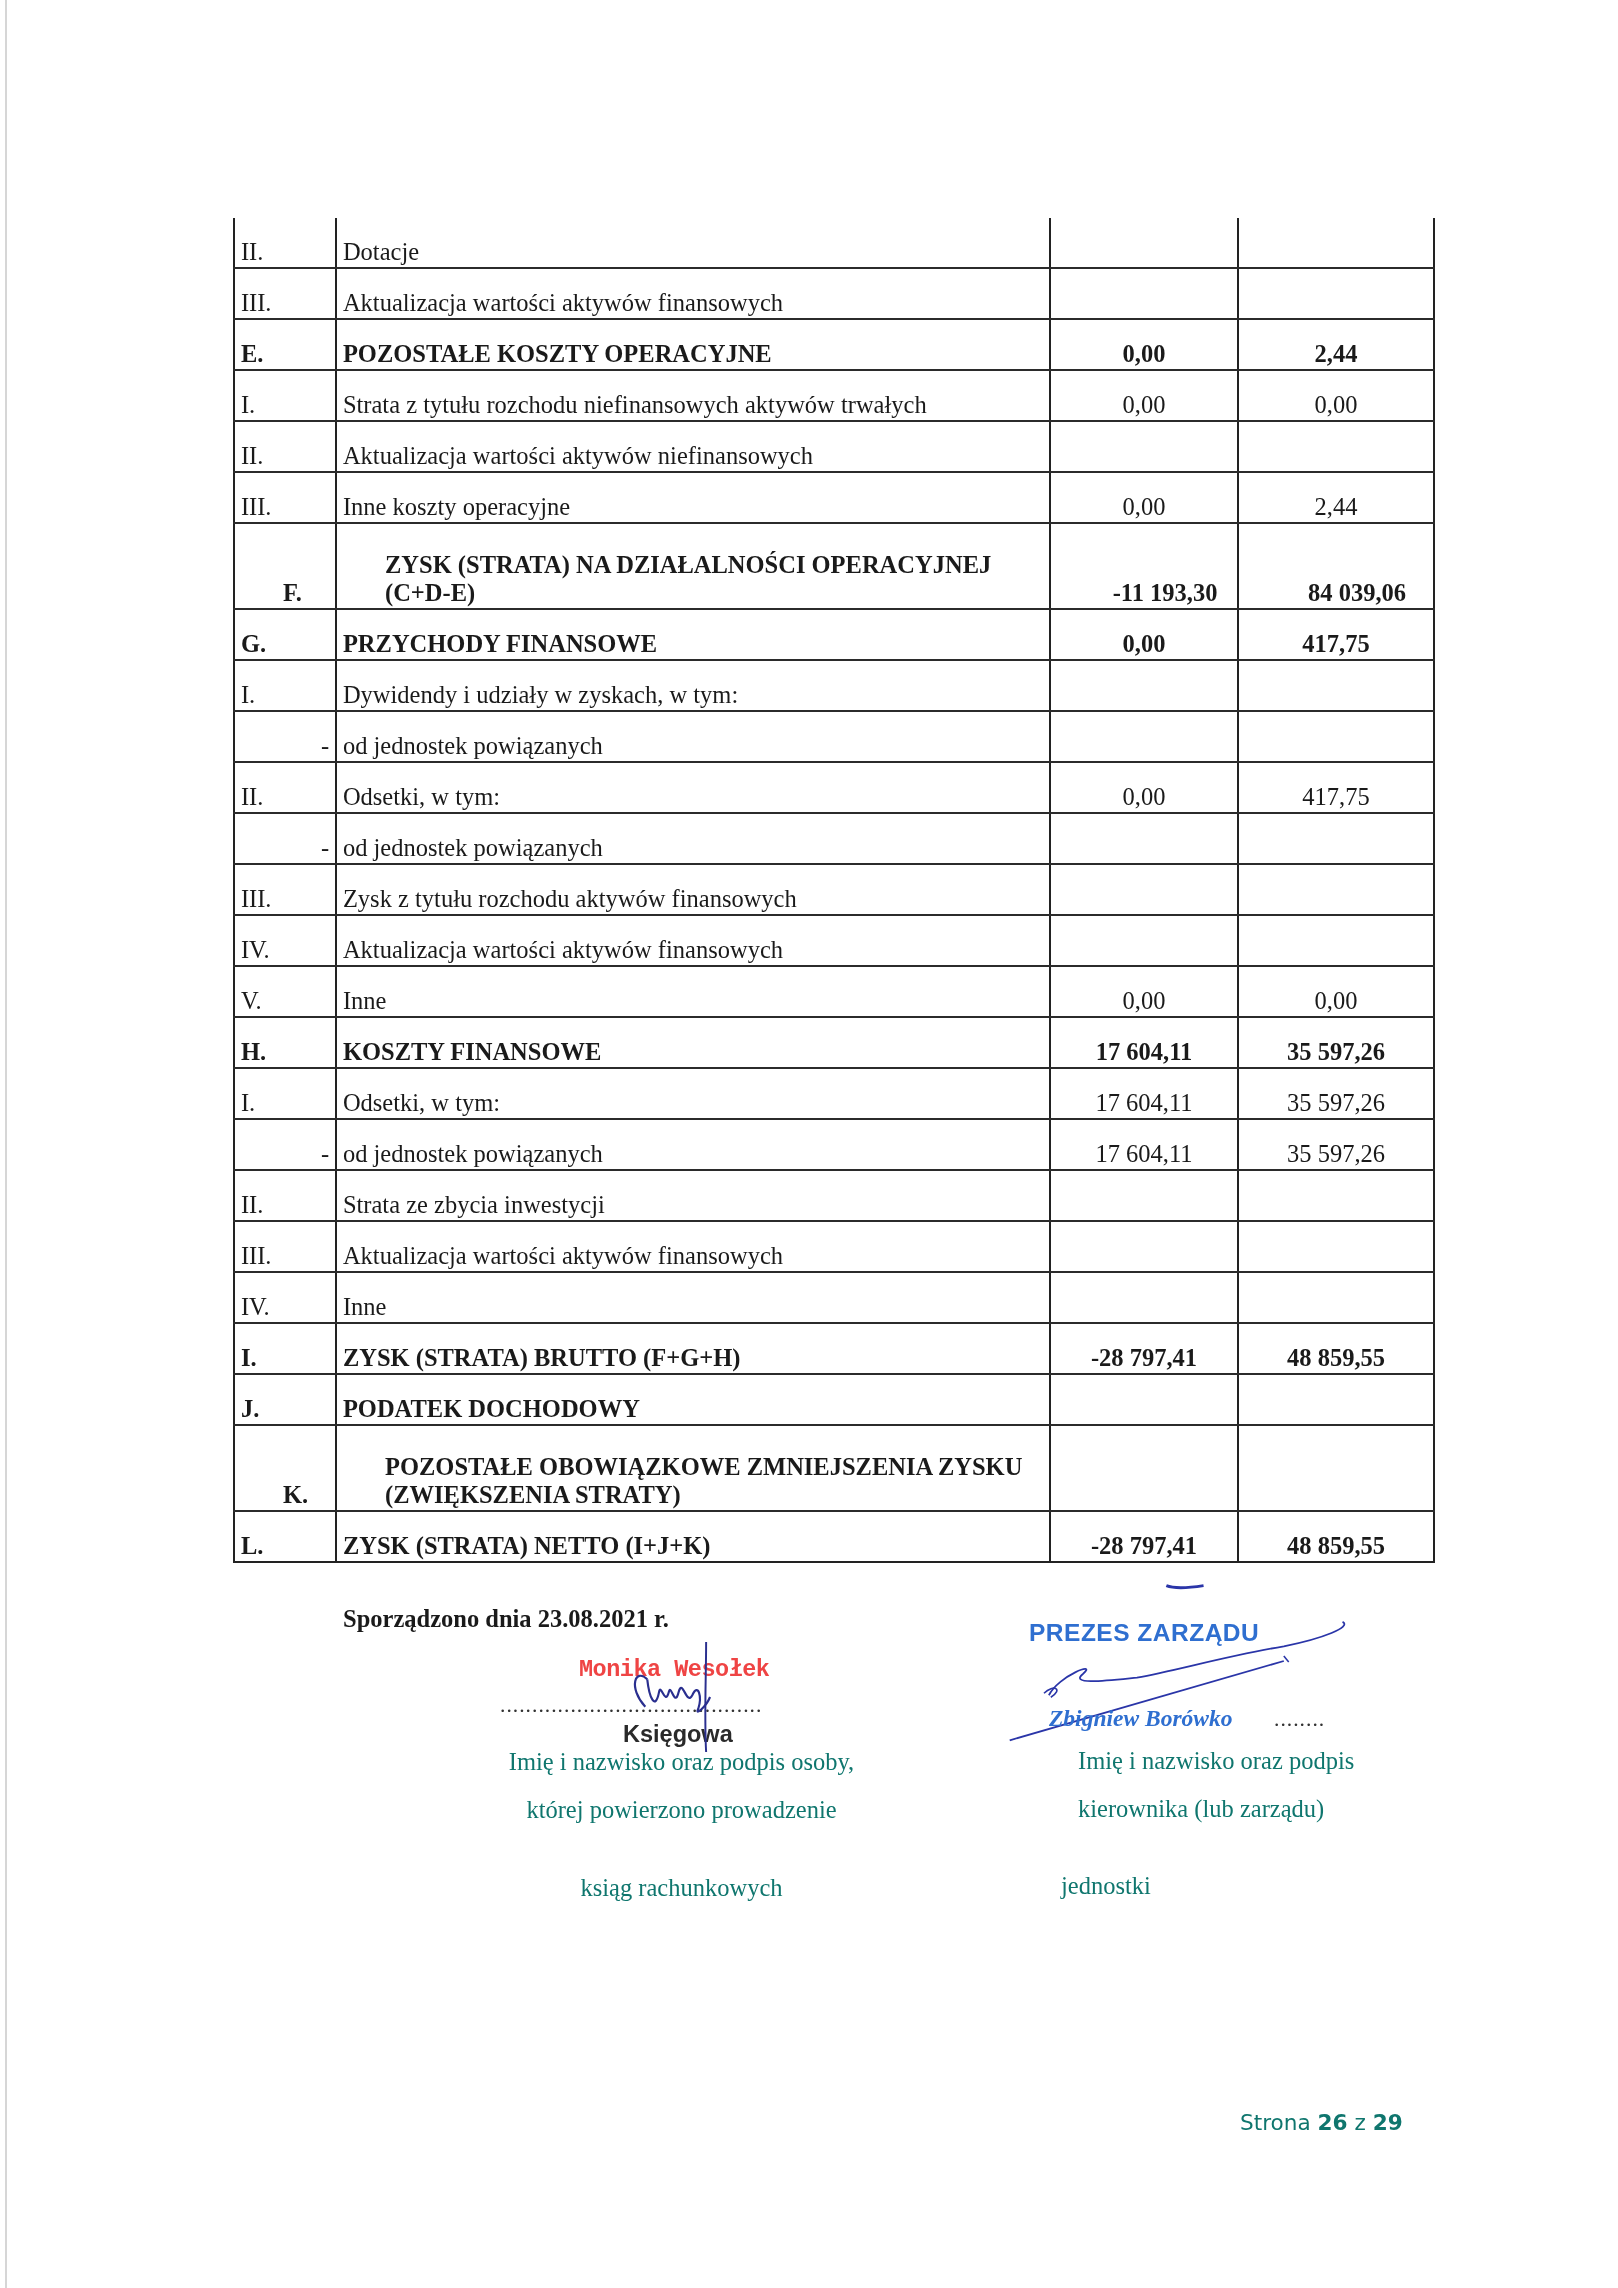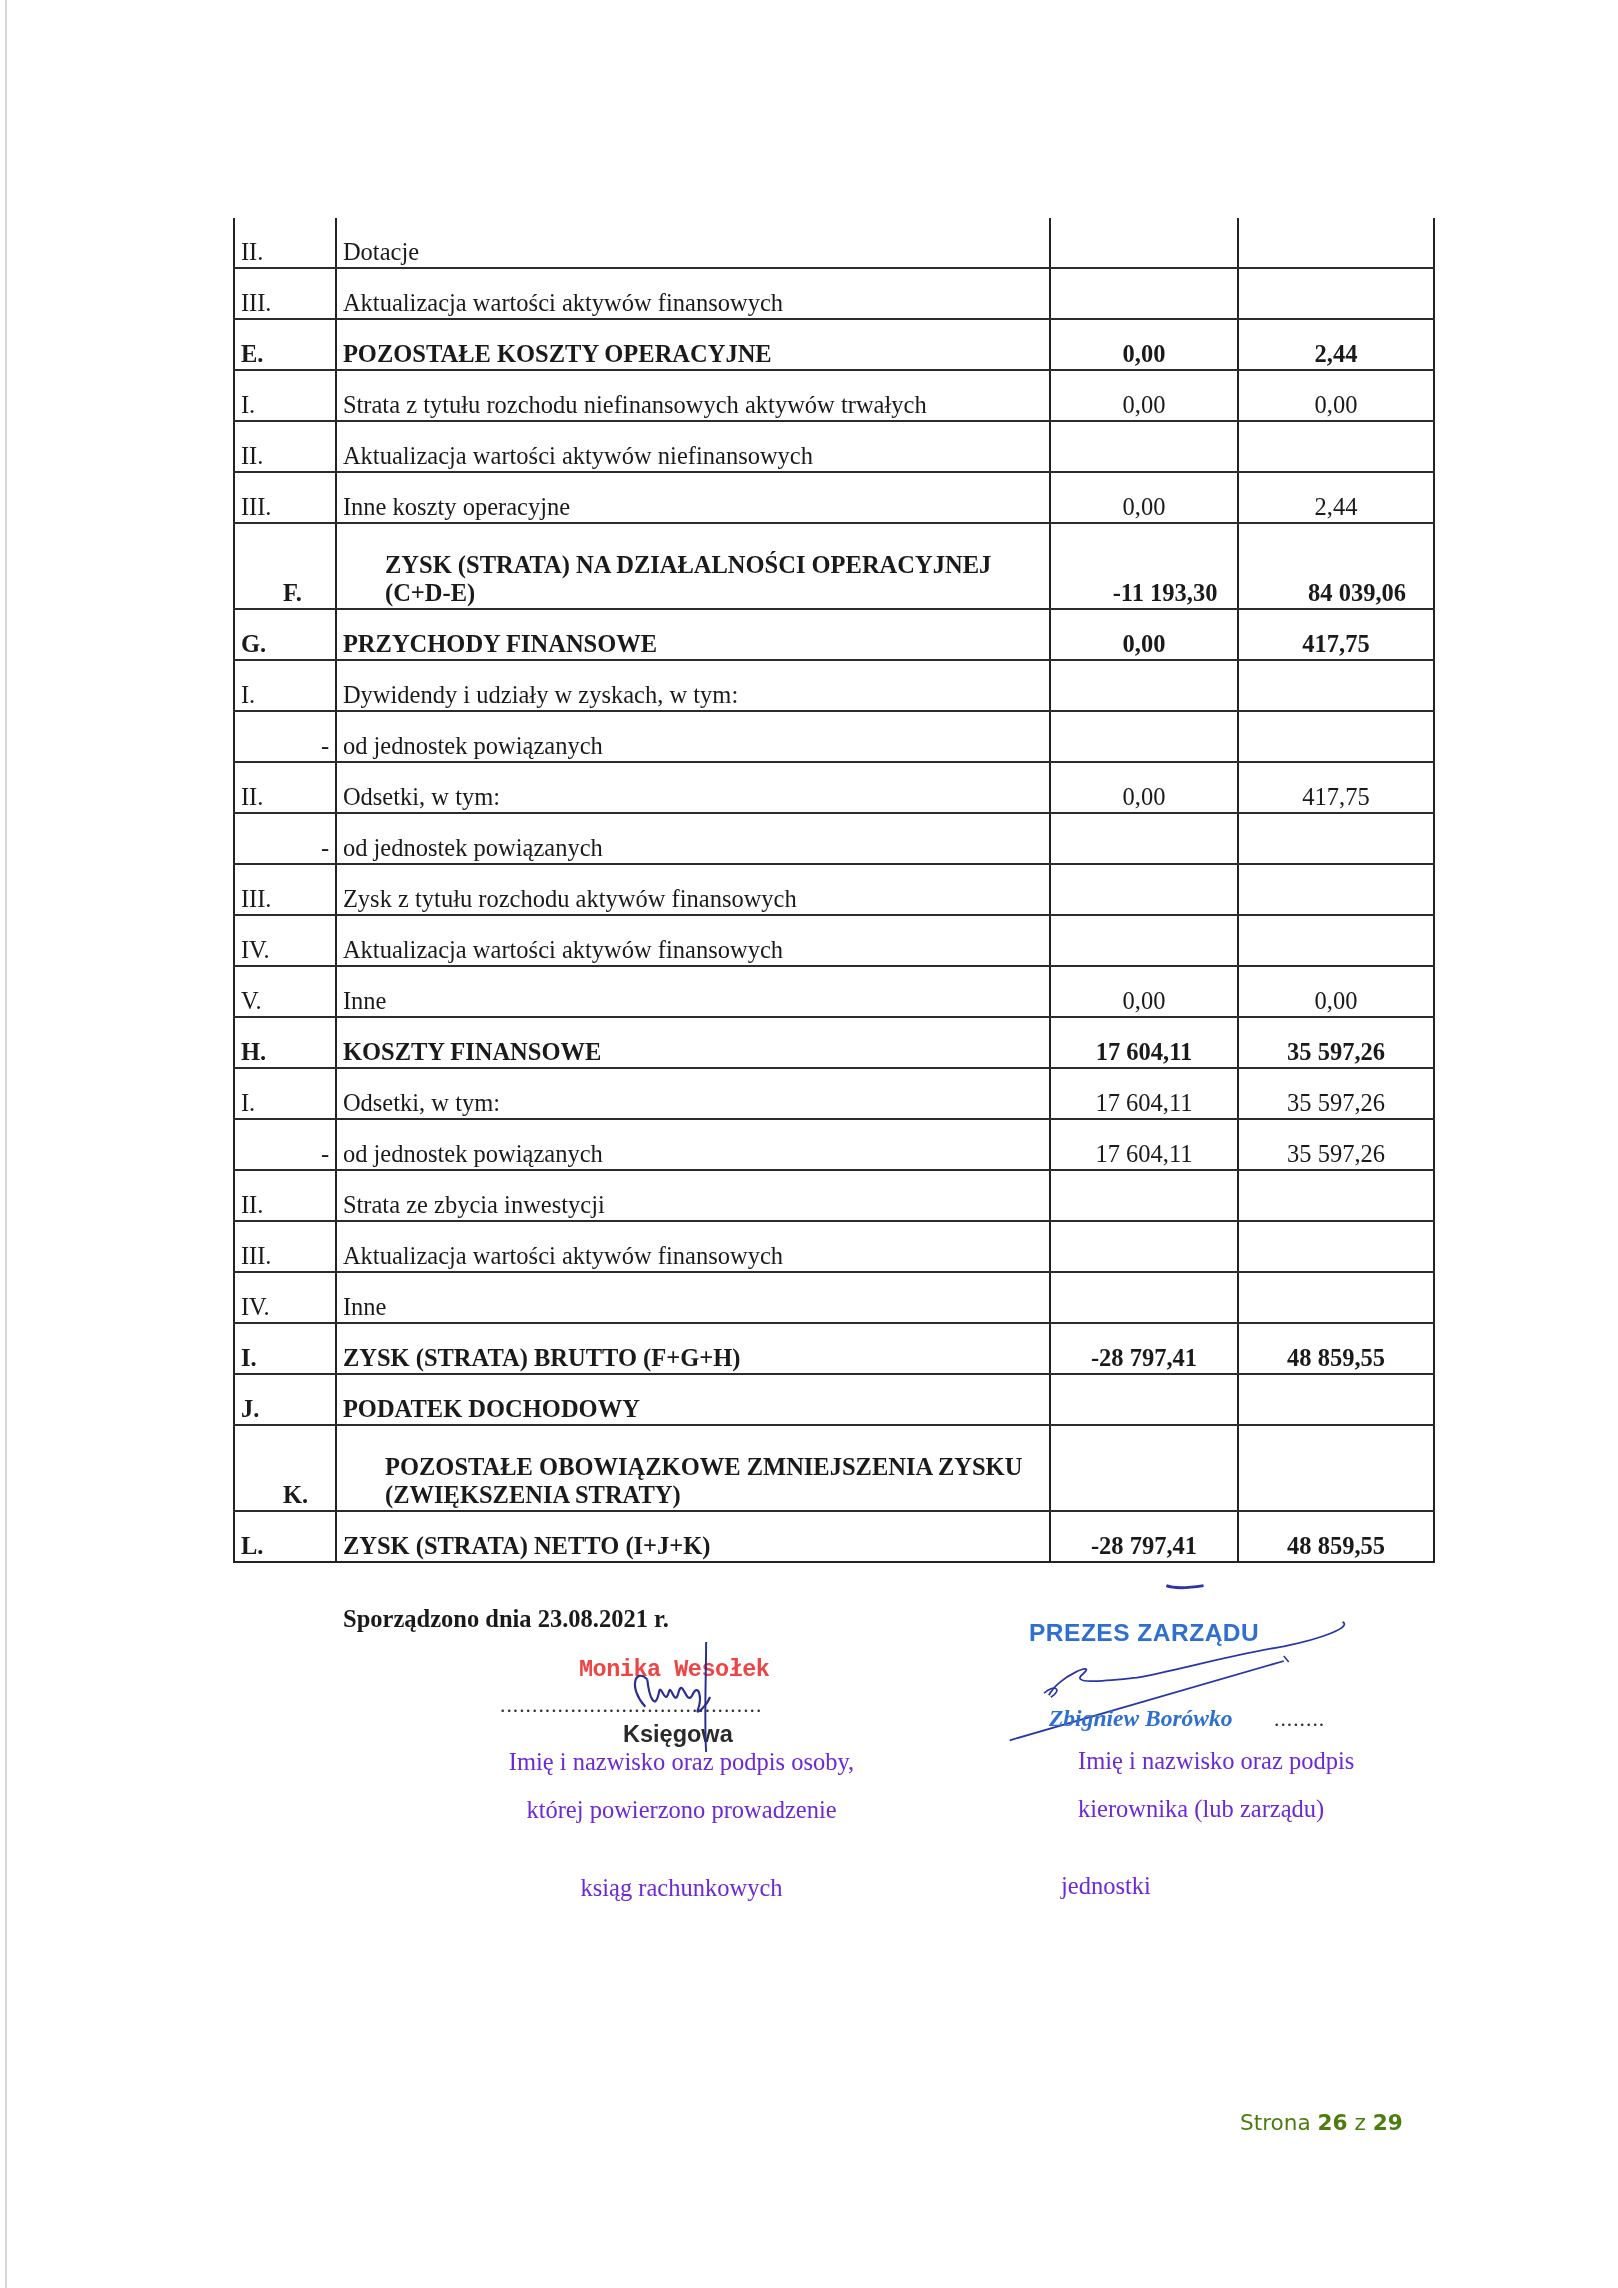--- a/index.html
+++ b/index.html
@@ -21,35 +21,35 @@
     table.rzis tr.bold td { font-weight: bold; }
     table.rzis tr.last td { border-bottom: 2.9px solid #222; }
 
     .prepared { position: absolute; left: 343px; top: 1605px; font-size: 24.5px; font-weight: bold; }
 
     .sig-left { position: absolute; left: 461px; top: 1656px; width: 441px; text-align: center; }
     .stamp-name { font-family: Liberation Mono, monospace; font-weight: bold; font-size: 23.5px; color: #ef4444; position: absolute; left: 118px; top: 0; letter-spacing: -0.5px; }
     .dots-left { position: absolute; left: 39px; top: 37px; font-size: 21.6px; letter-spacing: 1px; color: #333; }
     .stamp-role { font-family: "Liberation Sans", "DejaVu Sans", sans-serif; font-weight: bold; font-size: 23.5px; color: #2a2a2a; position: absolute; left: 162px; top: 65px; }
     .sig-scribble-left { position: absolute; left: 147px; top: -17.6px; width: 157px; height: 118px; }
-    .caption { font-size: 24.5px; color: #6d28d9; }
+    .caption { font-size: 24.5px; color: #0f766e; }
     .cap-l1 { position: absolute; left: 0; top: 92px; width: 441px; text-align: center; }
     .cap-l2 { position: absolute; left: 0; top: 140px; width: 441px; text-align: center; }
     .cap-l3 { position: absolute; left: 0; top: 218px; width: 441px; text-align: center; }
 
     .sig-right { position: absolute; left: 990px; top: 1568px; width: 431px; height: 353px; }
     .stamp-prezes { position: absolute; left: 39px; top: 51px; font-family: "Liberation Sans", "DejaVu Sans", sans-serif; font-weight: bold; font-size: 24.5px; color: #2f6fd0; letter-spacing: 0.5px; }
     .stamp-zb { position: absolute; left: 59px; top: 137px; font-family: "Liberation Serif", "DejaVu Serif", serif; font-weight: bold; font-style: italic; font-size: 23.5px; color: #2f6fd0; }
     .dots-right { position: absolute; left: 284px; top: 139px; font-size: 21.6px; letter-spacing: 1px; color: #333; }
     .sig-scribble-right { position: absolute; left: 0; top: 0; width: 431px; height: 186px; }
     .cap-r1 { position: absolute; left: 88px; top: 179px; }
     .cap-r2 { position: absolute; left: 88px; top: 227px; }
     .cap-r3 { position: absolute; left: 71px; top: 304px; }
 
-    .footer { position: absolute; left: 1240px; top: 2110px; font-family: "DejaVu Sans", "Liberation Sans", sans-serif; font-size: 21.6px; color: #4d7c0f; }
+    .footer { position: absolute; left: 1240px; top: 2110px; font-family: "DejaVu Sans", "Liberation Sans", sans-serif; font-size: 21.6px; color: #0f766e; }
     .footer b { font-weight: bold; }
   </style>
 </head>
 <body>
 
 <div class="scan-edge"></div>
 
 <div class="page">
 
   <table class="rzis">

